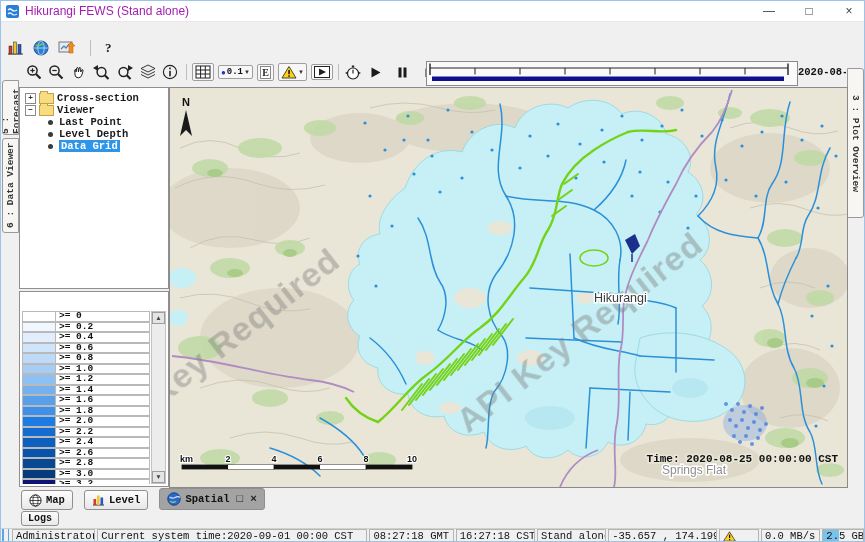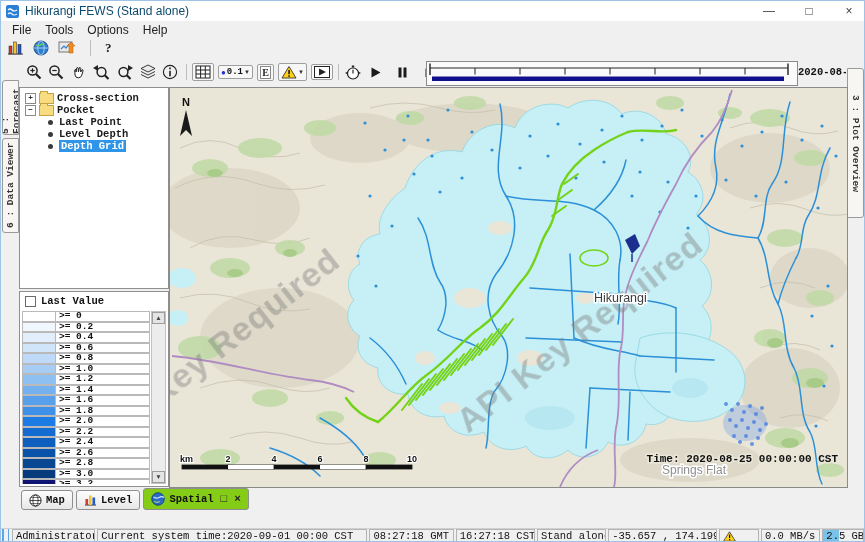--- a/index.html
+++ b/index.html
@@ -3,21 +3,21 @@
 <meta charset="utf-8">
 <style>
   html,body{margin:0;padding:0;background:#d8d8d8;}
   #win{position:relative;width:865px;height:542px;background:#f0f0f0;overflow:hidden;
        border:1px solid #9ec3e6;box-sizing:border-box;
        font-family:"Liberation Sans",sans-serif;font-size:12px;color:#111;}
   .abs{position:absolute;}
   
   #titlebar{top:0;left:0;right:0;height:20px;background:#ffffff;display:flex;align-items:center;
             padding-left:5px;border-bottom:1px solid #e8e8e8;}
-  #title{margin-left:6px;font-size:12px;color:#0c4a6e;}
+  #title{margin-left:6px;font-size:12px;color:#a21caf;}
   #wincontrols{position:absolute;right:8px;top:0;height:20px;display:flex;gap:26px;align-items:center;color:#444;font-size:12px;}
   #wincontrols span{cursor:default;width:14px;text-align:center;}
   
   #menubar{top:20px;left:0;right:0;height:17px;background:#f0f0f0;display:flex;align-items:center;padding-left:4px;border-bottom:1px solid #e2e2e2;}
   #menubar .mi{padding:0 7px;color:#222;}
   
   #toolbar1{top:37px;left:0;right:0;height:19px;background:#f0f0f0;display:flex;align-items:center;gap:9px;padding-left:6px;}
   #toolbar2{top:56px;left:0;right:0;height:30px;background:#f0f0f0;display:flex;align-items:center;}
   .sep{width:1px;height:16px;background:#bdbdbd;margin:0 5px;}
   .ic{display:inline-block;vertical-align:middle;}
@@ -54,24 +54,24 @@
   .lsw{width:34px;border:1px solid #b9b9b9;flex:none;box-sizing:border-box;}
   .llb{flex:1;border:1px solid #b9b9b9;border-left:none;font:bold 9.5px "Liberation Mono",monospace;
        line-height:8.5px;padding-left:3px;color:#111;box-sizing:border-box;white-space:nowrap;}
   #lsb{position:absolute;top:19px;right:2px;width:15px;bottom:2px;background:#ececec;border:1px solid #c2c2c2;box-sizing:border-box;}
   .lsbtn{position:absolute;left:0;right:0;height:12px;background:#e4e4e4;border:1px solid #9d9d9d;
          font:6.5px/10px "Liberation Sans",sans-serif;text-align:center;color:#444;box-sizing:border-box;}
   
   #map{left:168px;top:86px;width:679px;height:401px;border:1px solid #8a8a8a;box-sizing:border-box;background:#e9e6d8;}
   #map svg{display:block;}
   
-  #btabs{top:487px;left:0;right:0;height:22px;background:#f0f0f0;display:flex;align-items:flex-end;gap:3px;padding-left:20px;}
+  #btabs{top:487px;left:0;right:0;height:22px;background:#f0f0f0;display:flex;align-items:flex-end;gap:11px;padding-left:20px;}
   .btab{height:18px;display:flex;align-items:center;gap:4px;padding:0 7px;border:1px solid #8f8f8f;border-radius:3px;
         background:linear-gradient(#fdfdfd,#e7e7e7);font:bold 10.5px "Liberation Mono",monospace;color:#111;}
-  .btab.active{background:#84cc16;height:20px;}
+  .btab.active{background:#a3a3a3;height:20px;}
   .tabctl{font-size:11px;color:#222;margin-left:3px;}
   
   #logsrow{top:509px;left:0;right:0;height:18px;background:#f0f0f0;}
   #logsbtn{position:absolute;left:20px;top:1px;padding:1px 6px;border:1px solid #8f8f8f;border-radius:3px;
            background:linear-gradient(#fcfcfc,#e9e9e9);font:bold 10px "Liberation Mono",monospace;color:#111;}
   
   #statusbar{top:527px;left:0;right:0;height:15px;background:#f0f0f0;display:flex;align-items:stretch;gap:2px;border-top:1px solid #d0d0d0;padding-left:1px;}
   .scell{border:1px solid #b4b4b4;font:10.5px "Liberation Mono","DejaVu Sans Mono",monospace;
          line-height:12px;padding:0 3px;white-space:nowrap;overflow:hidden;color:#111;box-sizing:border-box;background:#f0f0f0;}
   #grip{width:4px;border-left:2px solid #59a7e8;border-right:1px solid #59a7e8;margin-right:1px;}
@@ -89,26 +89,20 @@
       <path d="M2 9 q2 -2 4 0 q2 2 5 0" stroke="#dff0ff" stroke-width="1.2" fill="none"></path>
     </svg>
     <span id="title">Hikurangi FEWS  (Stand alone)</span>
     <div id="wincontrols">
       <span>—</span>
       <span>□</span>
       <span>×</span>
     </div>
   </div>
 
-  <div id="menubar" class="abs">
-    <span class="mi">File</span>
-    <span class="mi">Tools</span>
-    <span class="mi">Options</span>
-    <span class="mi">Help</span>
-  </div>
 
   <div id="toolbar1" class="abs">
     <svg class="ic" width="17" height="15">
       <line x1="1" y1="14" x2="16" y2="14" stroke="#333"></line>
       <rect x="2" y="6" width="3" height="8" fill="#d23c2a" stroke="#222" stroke-width="0.5"></rect>
       <rect x="6.5" y="2" width="3" height="12" fill="#f0c62c" stroke="#222" stroke-width="0.5"></rect>
       <rect x="11" y="4.5" width="3" height="9.5" fill="#2458c8" stroke="#222" stroke-width="0.5"></rect>
     </svg>
     <svg class="ic" width="16" height="16">
       <circle cx="8" cy="8" r="7" fill="#2e7fd0" stroke="#1a4f8a"></circle>
@@ -263,41 +257,37 @@
 
   <div id="treebox" class="abs">
     <div class="trow">
       <span class="ebox">+</span>
       <span class="fold"></span>
       <span>Cross-section</span>
     </div>
     <div class="trow">
       <span class="ebox">−</span>
       <span class="fold"></span>
-      <span>Pocket</span>
+      <span>Viewer</span>
     </div>
     <div class="trow child">
       <span class="blt"></span>
       <span>Last Point</span>
     </div>
     <div class="trow child">
       <span class="blt"></span>
       <span>Level Depth</span>
     </div>
     <div class="trow child">
       <span class="blt"></span>
-      <span class="sel">Depth Grid</span>
+      <span class="sel">Data Grid</span>
     </div>
   </div>
 
   <div id="legendbox" class="abs">
-    <div id="lhead">
-      <span class="lcheck"></span>
-      <span>Last Value</span>
-    </div>
     <div id="llist">
       <div class="lrow">
           <div class="lsw" style="background: rgb(255, 255, 255);"></div>
           <div class="llb">&gt;= 0</div>
         </div>
       <div class="lrow">
           <div class="lsw" style="background: rgb(241, 247, 254);"></div>
           <div class="llb">&gt;= 0.2</div>
         </div>
       <div class="lrow">
@@ -658,20 +648,23 @@
         <circle cx="7" cy="7" r="6.2" fill="#2969c8" stroke="#16407e"></circle>
         <path d="M2.5 5 q3 2 5.5 0.5 q3 -1.8 5 0" stroke="#cfe6ff" stroke-width="1.1" fill="none"></path>
         <path d="M3 9.5 q3 1.5 6 0" stroke="#9fd07a" stroke-width="1.3" fill="none"></path>
       </svg>
       <span>Spatial</span>
       <span class="tabctl">□</span>
       <span class="tabctl">×</span>
     </div>
   </div>
 
+  <div id="logsrow" class="abs">
+    <div id="logsbtn">Logs</div>
+  </div>
 
   <div id="statusbar" class="abs">
     <div id="grip"></div>
     <div class="scell" style="width:84px;">Administrator</div>
     <div class="scell" style="width:273px;">Current system time:2020-09-01 00:00 CST</div>
     <div class="scell" style="width:85px;">08:27:18 GMT</div>
     <div class="scell" style="width:80px;">16:27:18 CST</div>
     <div class="scell" style="width:70px;">Stand alone</div>
     <div class="scell" style="width:110px;">-35.657 , 174.199</div>
     <div class="scell" style="width:40px;display:flex;align-items:center;">

